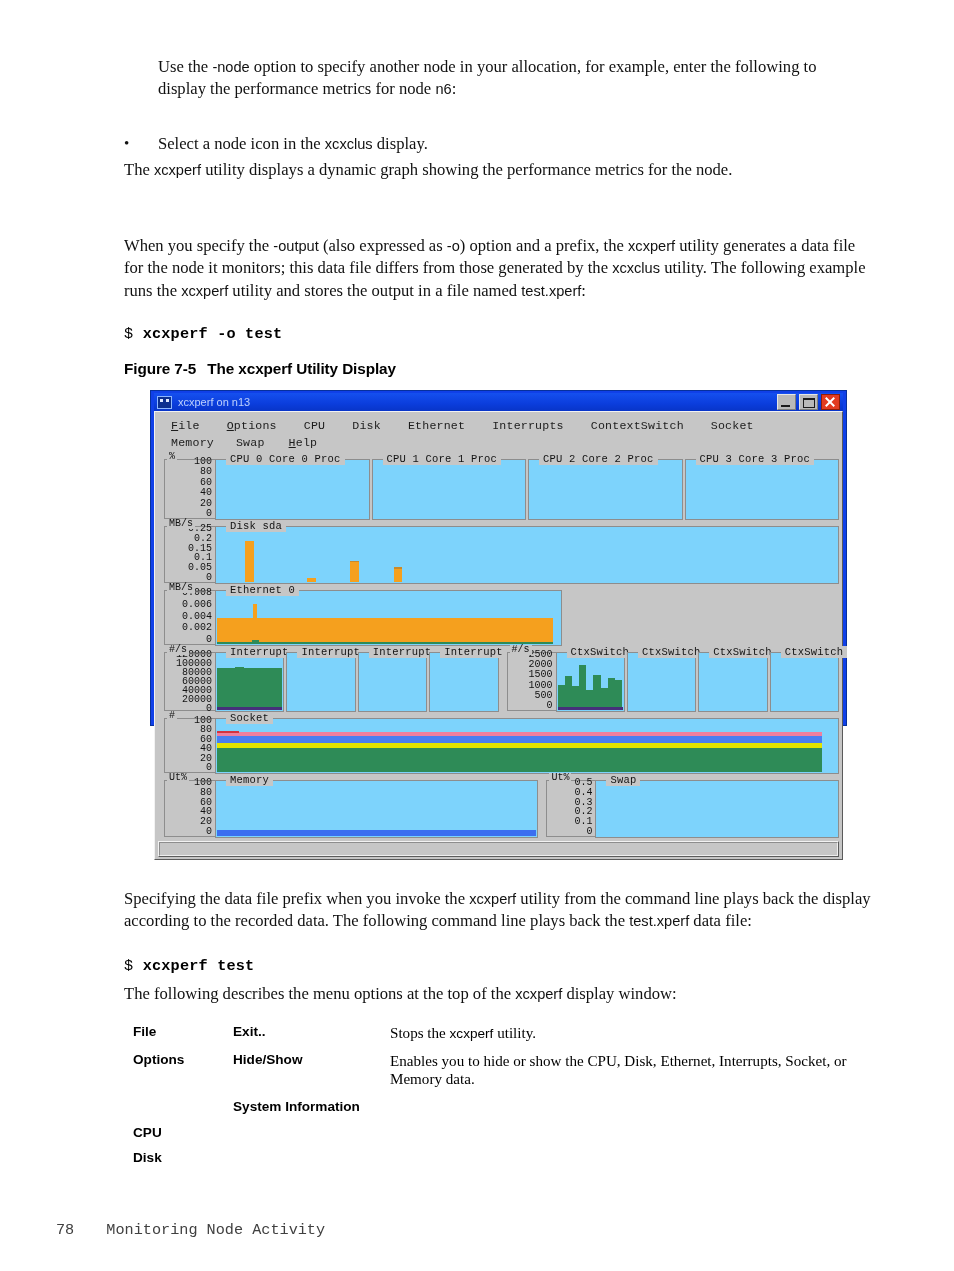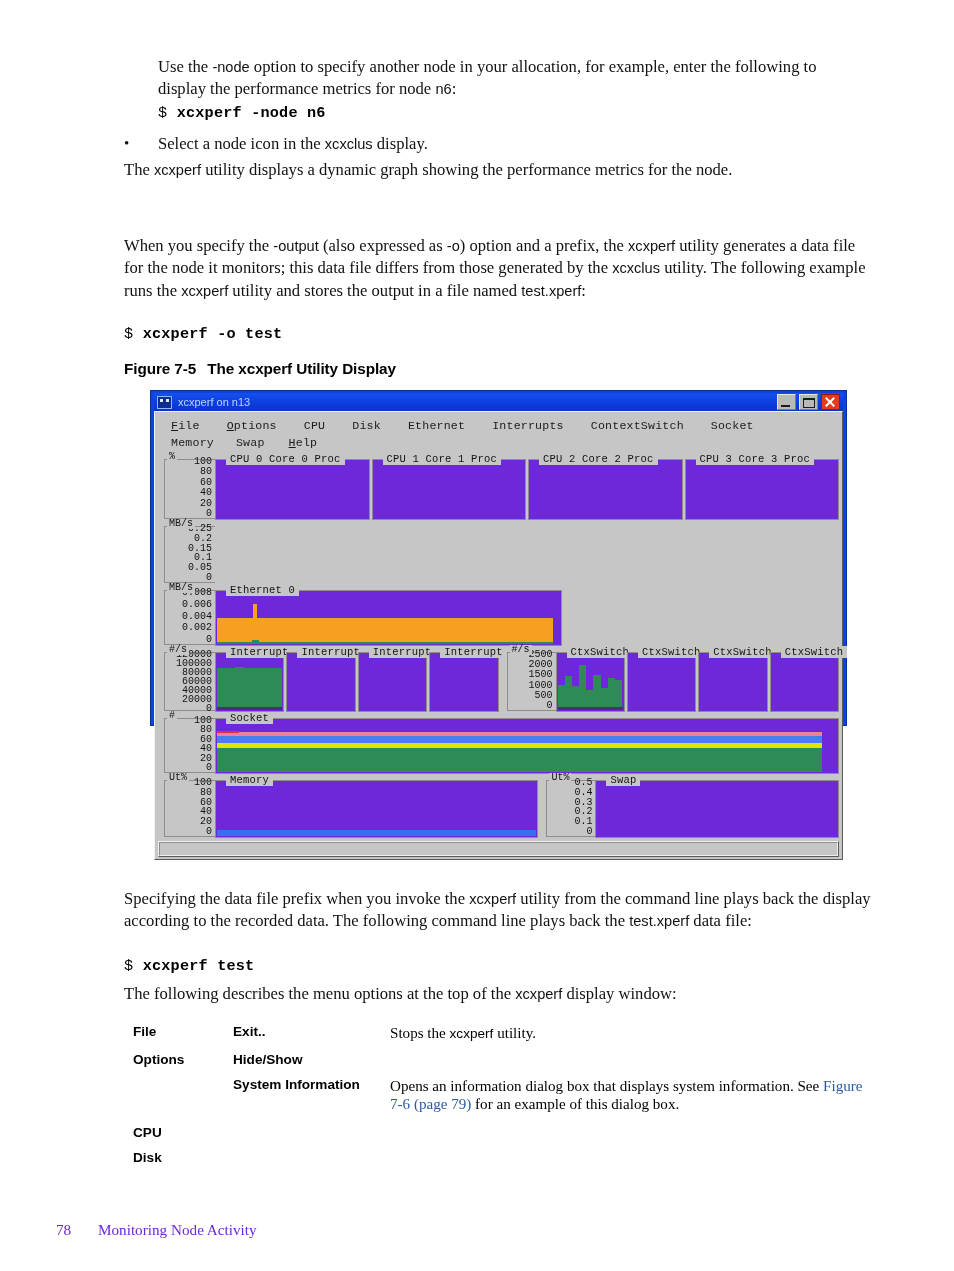--- a/index.html
+++ b/index.html
@@ -129,21 +129,21 @@
     display:flex;flex-direction:column;justify-content:space-between;
     align-items:flex-end;text-align:right;z-index:1;
     line-height:9px;
   }
   .axis .ticks span{display:block;}
 
   .grp{
     position:relative;flex:1;margin-right:2px;
     border:1px solid #8d8d8d;
     box-sizing:border-box;
-    background:#6d28d9;
+    background:#7dd3fc;
     margin-top:6px;
   }
   .grp:last-child{margin-right:0;}
   .grp > .gtitle{
     position:absolute;top:-7px;left:10px;background:#c6c6c6;
     padding:0 4px;font-family:"Liberation Mono", monospace;
     font-size:10.5px;color:#121212;white-space:nowrap;letter-spacing:.2px;
   }
   .plot{position:absolute;left:1px;right:1px;bottom:1px;top:6px;overflow:hidden;}
   .bars{position:absolute;left:0;right:0;bottom:0;top:0;display:flex;align-items:flex-end;}
@@ -163,37 +163,33 @@
   .opt-table{position:absolute;left:133px;top:1024px;width:745px;}
   .opt-row{display:flex;margin-bottom:8px;}
   .c1{width:100px;flex:0 0 100px;font-family:"Liberation Sans", sans-serif;font-weight:bold;font-size:13.6px;}
   .c2{width:157px;flex:0 0 157px;font-family:"Liberation Sans", sans-serif;font-weight:bold;font-size:13.6px;}
   .c3{flex:1;font-family:"Liberation Serif", serif;font-size:15.1px;line-height:18.6px;}
   .c3 .mono{font-size:13.6px;}
 
   
   .footer{
     position:absolute;left:56px;top:1221px;
-    font-family:Liberation Serif, serif;font-size:15.2px;color:#6d28d9;
+    font-family:Liberation Mono, monospace;font-size:15.2px;color:#404040;
   }
   .footer .pno{margin-right:23px;}
 </style>
 </head>
 <body>
 
 <div class="page">
 
   <div class="indent-block para" style="top:56px;">
     <span>Use the </span><span class="mono">-node</span><span> option to specify another node in your allocation, for example, enter the following to display the performance metrics for node </span><span class="mono">n6</span><span>:</span>
   </div>
 
-  <div class="indent-block cmd" style="top:104px;">
-    <span class="dollar">$</span>
-    <span>xcxperf -node n6</span>
-  </div>
 
   <div class="bullet-row para" style="top:133px;">
     <span class="bullet-dot">•</span>
     <span><span>Select a node icon in the </span><span class="mono">xcxclus</span><span> display.</span></span>
   </div>
 
   <div class="full-block para" style="top:159px;">
     <span>The </span><span class="mono">xcxperf</span><span> utility displays a dynamic graph showing the performance metrics for the node.</span>
   </div>
 
@@ -289,20 +285,31 @@
           <div class="axis">
             <div class="abox"></div>
             <div class="alabel">MB/s</div>
             <div class="ticks">
               <span>0.25</span>
                 <span>0.2</span>
                 <span>0.15</span>
                 <span>0.1</span>
                 <span>0.05</span>
                 <span>0</span>
+            </div>
+          </div>
+          <div class="grp">
+            <div class="gtitle">Disk sda</div>
+            <div class="plot">
+              <div style="position:absolute;left:4.5%;bottom:0;width:1.4%;height:84%;background:#f5a01e;"></div>
+              <div style="position:absolute;left:14.5%;bottom:0;width:1.4%;height:9%;background:#f5a01e;"></div>
+              <div style="position:absolute;left:21.5%;bottom:0;width:1.4%;height:42%;background:#f5a01e;"></div>
+              <div style="position:absolute;left:21.5%;bottom:40%;width:1.4%;height:3%;background:#c98a2a;"></div>
+              <div style="position:absolute;left:28.5%;bottom:0;width:1.4%;height:29%;background:#f5a01e;"></div>
+              <div style="position:absolute;left:28.5%;bottom:27%;width:1.4%;height:3%;background:#c98a2a;"></div>
             </div>
           </div>
         </div>
 
         <div class="prow" style="height:62px;">
           <div class="axis">
             <div class="abox"></div>
             <div class="alabel">MB/s</div>
             <div class="ticks">
               <span>0.008</span>
@@ -489,26 +496,26 @@
 
     <div class="opt-row">
       <div class="c1">File</div>
       <div class="c2">Exit..</div>
       <div class="c3"><span>Stops the </span><span class="mono">xcxperf</span><span> utility.</span></div>
     </div>
 
     <div class="opt-row" style="margin-bottom:10px;">
       <div class="c1">Options</div>
       <div class="c2">Hide/Show</div>
+      <div class="c3">Enables you to hide or show the CPU, Disk, Ethernet, Interrupts, Socket, or Memory data.</div>
     </div>
 
     <div class="opt-row" style="margin-bottom:11px;">
       <div class="c1"></div>
       <div class="c2">System Information</div>
-      <div class="c3"><span>Opens an information dialog box that displays system information. See </span><span class="link">Figure 7-6 (page 79)</span><span> for an example of this dialog box.</span></div>
     </div>
 
     <div class="opt-row" style="margin-bottom:10px;">
       <div class="c1">CPU</div>
       <div class="c2"></div>
     </div>
 
     <div class="opt-row">
       <div class="c1">Disk</div>
       <div class="c2"></div>

